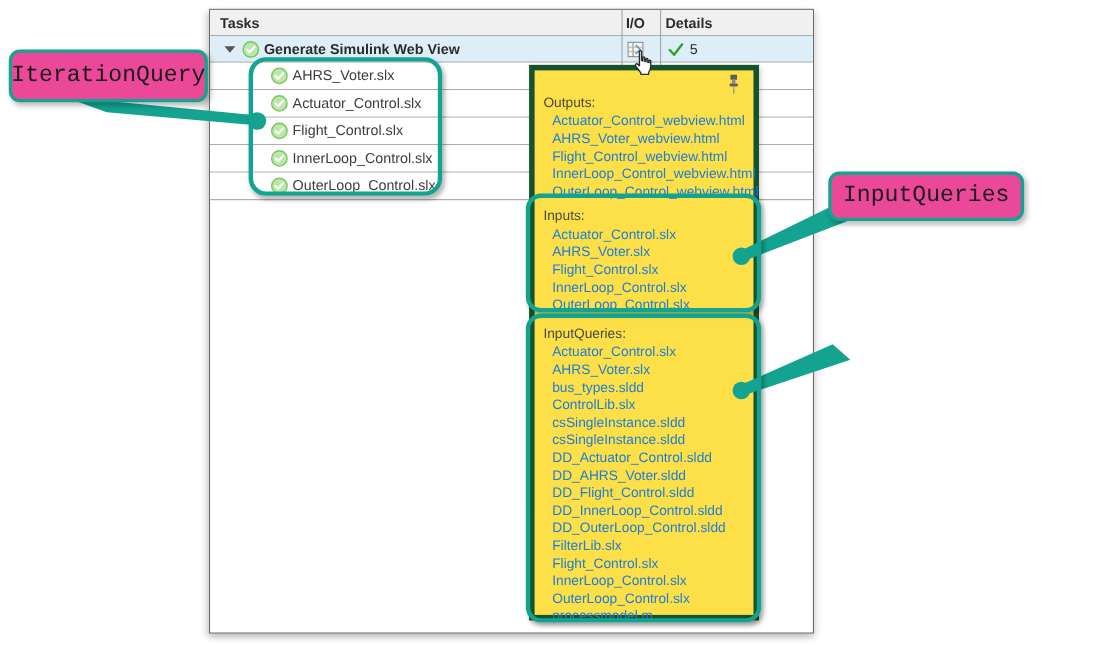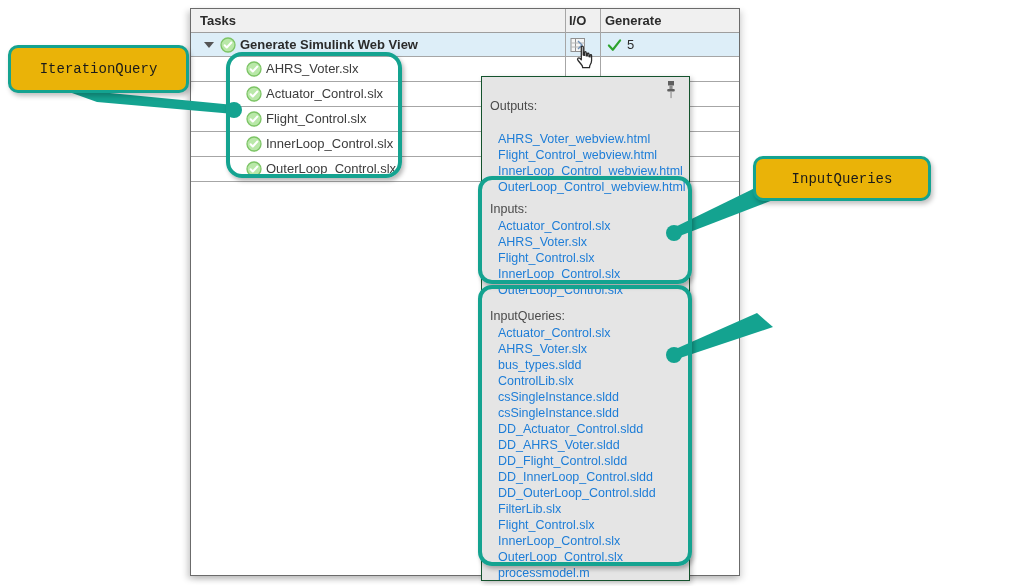--- a/index.html
+++ b/index.html
@@ -28,43 +28,43 @@
   .rowlabel{position:absolute;top:4px;font-size:13px;color:#3c3c3c;white-space:nowrap;}
   .rowlabel.bold{font-weight:bold;color:#2b2b2b;}
   .expander{
     position:absolute;left:13px;top:9px;width:0;height:0;
     border-left:5px solid transparent;border-right:5px solid transparent;
     border-top:6px solid #555555;
   }
   .check-circle{position:absolute;top:4px;width:16px;height:16px;}
   
   #io-popup{
-    position:absolute;left:481px;top:76px;width:209px;height:505px;
-    background:#e5e5e5;border:1px solid #14532d;box-sizing:border-box;
+    position:absolute;left:481px;top:59px;width:209px;height:505px;
+    background:#fde047;border:5px solid #14532d;box-sizing:border-box;
     box-shadow:2px 2px 5px rgba(0,0,0,0.22);z-index:3;
   }
   .plabel{position:absolute;left:8px;font-size:12.5px;color:#4a4a4a;white-space:nowrap;}
   .plink{
     position:absolute;left:16px;font-size:12.5px;color:#1d7dd7;text-decoration:none;
     white-space:nowrap;cursor:pointer;
   }
   #pin-btn{position:absolute;right:10px;top:3px;width:16px;height:22px;}
   
   .hl-rect{
     position:absolute;border:4px solid #14a390;box-sizing:border-box;
     border-radius:16px;pointer-events:none;z-index:5;
     box-shadow:2px 3px 4px rgba(0,0,0,0.28);
   }
   #hl-tasks{left:226px;top:52px;width:176px;height:126px;}
   #hl-inputs{left:478px;top:176px;width:214px;height:108px;border-radius:14px;}
   #hl-deps{left:478px;top:285px;width:214px;height:281px;border-radius:14px;}
   .callout{
-    position:absolute;background:#eab308;border:3px solid #14a390;border-radius:10px;
+    position:absolute;background:#ec4899;border:3px solid #14a390;border-radius:10px;
     box-sizing:border-box;display:flex;align-items:center;justify-content:center;
-    font-family:"Liberation Mono","DejaVu Sans Mono",monospace;font-size:14px;color:#1a1a1a;
+    font-family:"Liberation Mono","DejaVu Sans Mono",monospace;font-size:21px;color:#1a1a1a;
     box-shadow:2px 3px 5px rgba(0,0,0,0.25);z-index:6;white-space:nowrap;
   }
   #callout-iteration{left:8px;top:45px;width:181px;height:48px;}
   #callout-inputs{left:753px;top:156px;width:178px;height:45px;}
   #callout-deps{left:753px;top:282px;width:248px;height:48px;}
   #arrow-layer{position:absolute;left:0;top:0;width:1011px;height:586px;pointer-events:none;z-index:4;}
   #hand-cursor{position:absolute;left:571px;top:44px;z-index:9;pointer-events:none;}
   #io-icon{position:absolute;left:379px;top:4px;width:16px;height:16px;cursor:pointer;}
   .details-cell{position:absolute;left:416px;top:4px;display:flex;align-items:center;gap:5px;}
   .details-num{font-size:13px;color:#2b2b2b;}
@@ -72,21 +72,21 @@
 </head>
 <body>
 
 <div id="stage">
 
   <div id="task-window">
 
     <div class="thead">
       <span class="hlabel" style="left:9px">Tasks</span>
       <span class="hlabel" style="left:378px">I/O</span>
-      <span class="hlabel" style="left:414px">Generate</span>
+      <span class="hlabel" style="left:414px">Details</span>
     </div>
 
     <div class="row row-selected" style="top:24px;height:24px;">
       <span class="expander"></span>
       <svg class="check-circle" style="left:29px" viewBox="0 0 16 16">
         <circle cx="8" cy="8" r="7" fill="#b9e8a8" stroke="#7cc465" stroke-width="1.3"></circle>
         <path d="M4.6 8.2 l2.2 2.3 l4.6 -5" fill="none" stroke="#ffffff" stroke-width="2" stroke-linecap="round" stroke-linejoin="round"></path>
       </svg>
       <span class="rowlabel bold" style="left:49px">Generate Simulink Web View</span>
       <svg id="io-icon" viewBox="0 0 16 16">
@@ -146,20 +146,21 @@
 
   <div id="io-popup">
     <svg id="pin-btn" viewBox="0 0 16 22">
       <path d="M5 1 h6 v4.5 h-6 z" fill="#5f5f5f"></path>
       <rect x="6.4" y="5.5" width="3.2" height="3.5" fill="#8c8c8c"></rect>
       <rect x="4.2" y="9" width="7.6" height="2.6" rx="1" fill="#5f5f5f"></rect>
       <rect x="7.4" y="11.6" width="1.3" height="6.5" fill="#9a9a9a"></rect>
     </svg>
 
     <span class="plabel" style="top:22px">Outputs:</span>
+    <a class="plink" style="top:39px">Actuator_Control_webview.html</a>
     <a class="plink" style="top:55px">AHRS_Voter_webview.html</a>
     <a class="plink" style="top:71px">Flight_Control_webview.html</a>
     <a class="plink" style="top:87px">InnerLoop_Control_webview.html</a>
     <a class="plink" style="top:103px">OuterLoop_Control_webview.html</a>
 
     <span class="plabel" style="top:125px">Inputs:</span>
     <a class="plink" style="top:142px">Actuator_Control.slx</a>
     <a class="plink" style="top:158px">AHRS_Voter.slx</a>
     <a class="plink" style="top:174px">Flight_Control.slx</a>
     <a class="plink" style="top:190px">InnerLoop_Control.slx</a>

